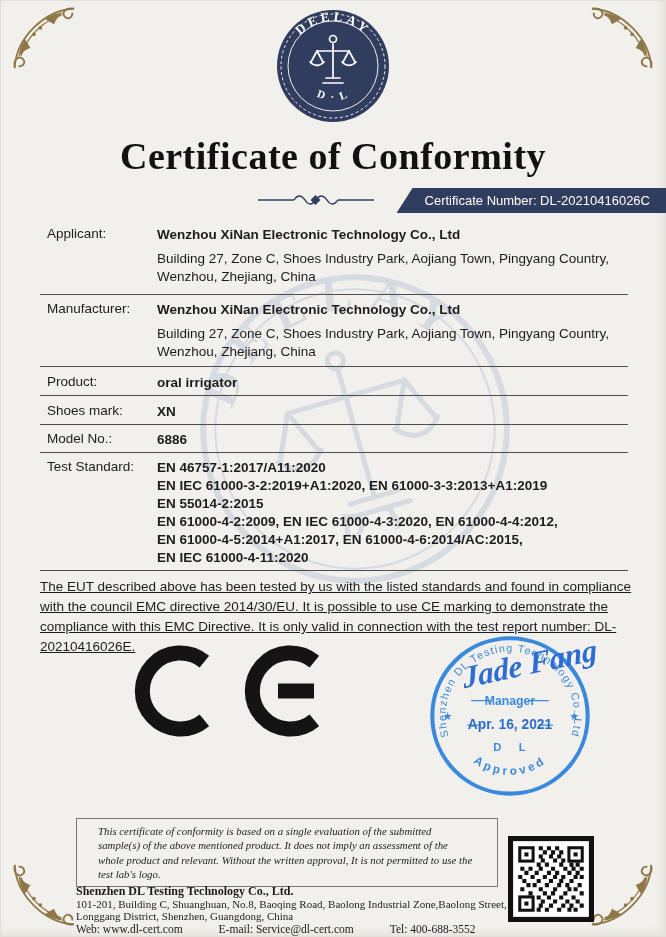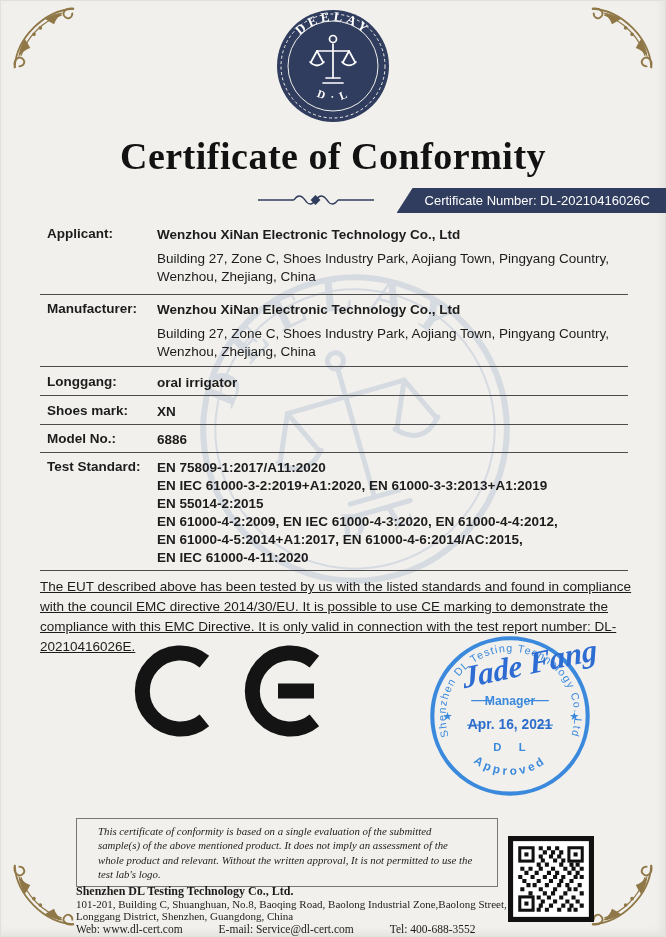--- a/index.html
+++ b/index.html
@@ -37,21 +37,21 @@
     font-size:13px; line-height:25px;
     padding:0 16px 0 28px;
     clip-path: polygon(16px 0, 100% 0, 100% 100%, 0 100%);
   }
   .ribbon-orn { position:absolute; left:256px; top:192px; width:120px; height:16px; }
 
   .watermark { position:absolute; left:188px; top:262px; width:334px; height:334px; opacity:.5; transform:rotate(-16deg); }
 
   .rule { position:absolute; left:40px; width:588px; border-top:1.3px solid #4c4c4c; }
 
-  .label { position:absolute; left:47px; font-weight:700; font-size:13.5px; white-space:nowrap; }
+  .label { position:absolute; left:47px; font-weight:400; font-size:13.5px; white-space:nowrap; }
   .value { position:absolute; left:157px; width:475px; font-size:13.5px; line-height:18px; }
   .bold { font-weight:700; }
 
   .statement { position:absolute; left:40px; top:577px; width:592px; font-size:13.5px; line-height:20px;text-decoration:underline; }
 
   .ce { position:absolute; left:128px; top:642px; width:235px; height:100px; }
 
   .stamp { position:absolute; left:418px; top:626px; width:184px; height:184px; opacity:.93; }
   .signature {
     position:absolute; left:430px; top:646px; width:200px;
@@ -214,34 +214,34 @@
   <div class="label" style="top:226px">Applicant:</div>
   <div class="value bold" style="top:226px">Wenzhou XiNan Electronic Technology Co., Ltd</div>
   <div class="value" style="top:250px">Building 27, Zone C, Shoes Industry Park, Aojiang Town, Pingyang Country, Wenzhou, Zhejiang, China</div>
   <div class="rule" style="top:294px"></div>
 
   <div class="label" style="top:301px">Manufacturer:</div>
   <div class="value bold" style="top:301px">Wenzhou XiNan Electronic Technology Co., Ltd</div>
   <div class="value" style="top:325px">Building 27, Zone C, Shoes Industry Park, Aojiang Town, Pingyang Country, Wenzhou, Zhejiang, China</div>
   <div class="rule" style="top:366px"></div>
 
-  <div class="label" style="top:374px">Longgang:</div>
+  <div class="label" style="top:374px">Product:</div>
   <div class="value bold" style="top:374px">oral irrigator</div>
   <div class="rule" style="top:395px"></div>
 
   <div class="label" style="top:403px">Shoes mark:</div>
   <div class="value bold" style="top:403px">XN</div>
   <div class="rule" style="top:424px"></div>
 
   <div class="label" style="top:431px">Model No.:</div>
   <div class="value bold" style="top:431px">6886</div>
   <div class="rule" style="top:452px"></div>
 
   <div class="label" style="top:459px">Test Standard:</div>
-  <div class="value bold" style="top:459px">EN 75809-1:2017/A11:2020</div>
+  <div class="value bold" style="top:459px">EN 46757-1:2017/A11:2020</div>
   <div class="value bold" style="top:477px">EN IEC 61000-3-2:2019+A1:2020, EN 61000-3-3:2013+A1:2019</div>
   <div class="value bold" style="top:495px">EN 55014-2:2015</div>
   <div class="value bold" style="top:513px">EN 61000-4-2:2009, EN IEC 61000-4-3:2020, EN 61000-4-4:2012,</div>
   <div class="value bold" style="top:531px">EN 61000-4-5:2014+A1:2017, EN 61000-4-6:2014/AC:2015,</div>
   <div class="value bold" style="top:549px">EN IEC 61000-4-11:2020</div>
   <div class="rule" style="top:570px"></div>
 
   <div class="statement">The EUT described above has been tested by us with the listed standards and found in compliance with the council EMC directive 2014/30/EU. It is possible to use CE marking to demonstrate the compliance with this EMC Directive. It is only valid in connection with the test report number: DL-20210416026E.</div>
 
   <div class="ce">

